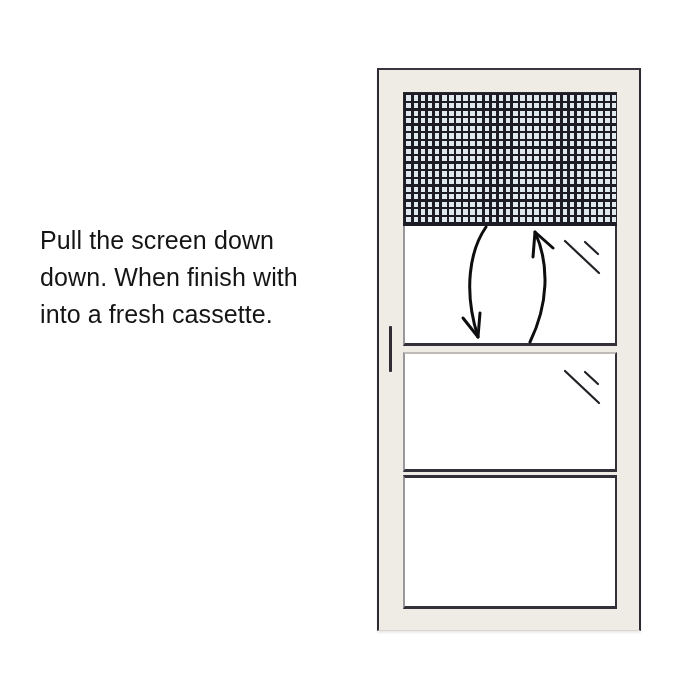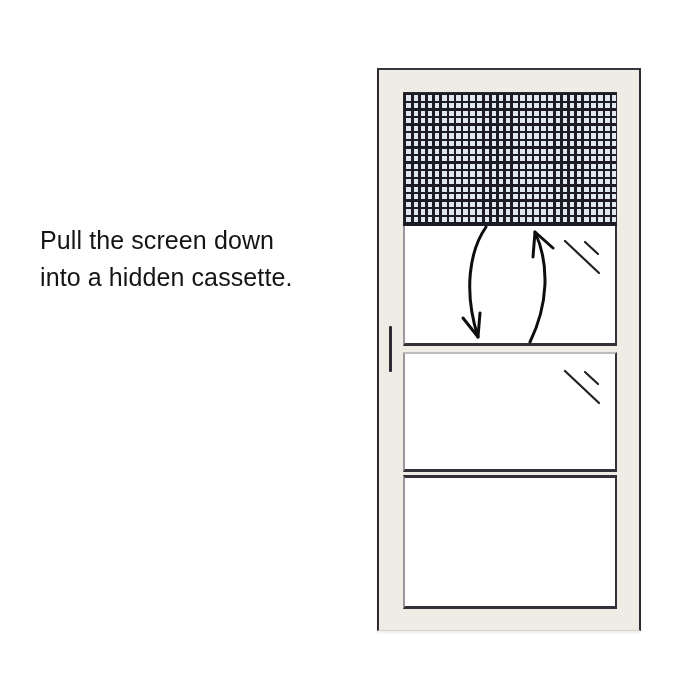--- a/index.html
+++ b/index.html
@@ -85,21 +85,22 @@
       width: 700px;
       height: 700px;
       pointer-events: none;
     }
   </style>
 </head>
 <body>
 
 <div class="caption">
   <span class="caption-line">Pull the screen down</span>
-  <span class="caption-line">into a hidden cassette.</span>
+  <span class="caption-line">down. When finish with</span>
+  <span class="caption-line">into a fresh cassette.</span>
 </div>
 
 <div class="door">
   <div class="handle"></div>
   <div class="screen-mesh"></div>
   <div class="panel panel-1"></div>
   <div class="panel panel-2"></div>
   <div class="panel panel-3"></div>
 </div>
 

